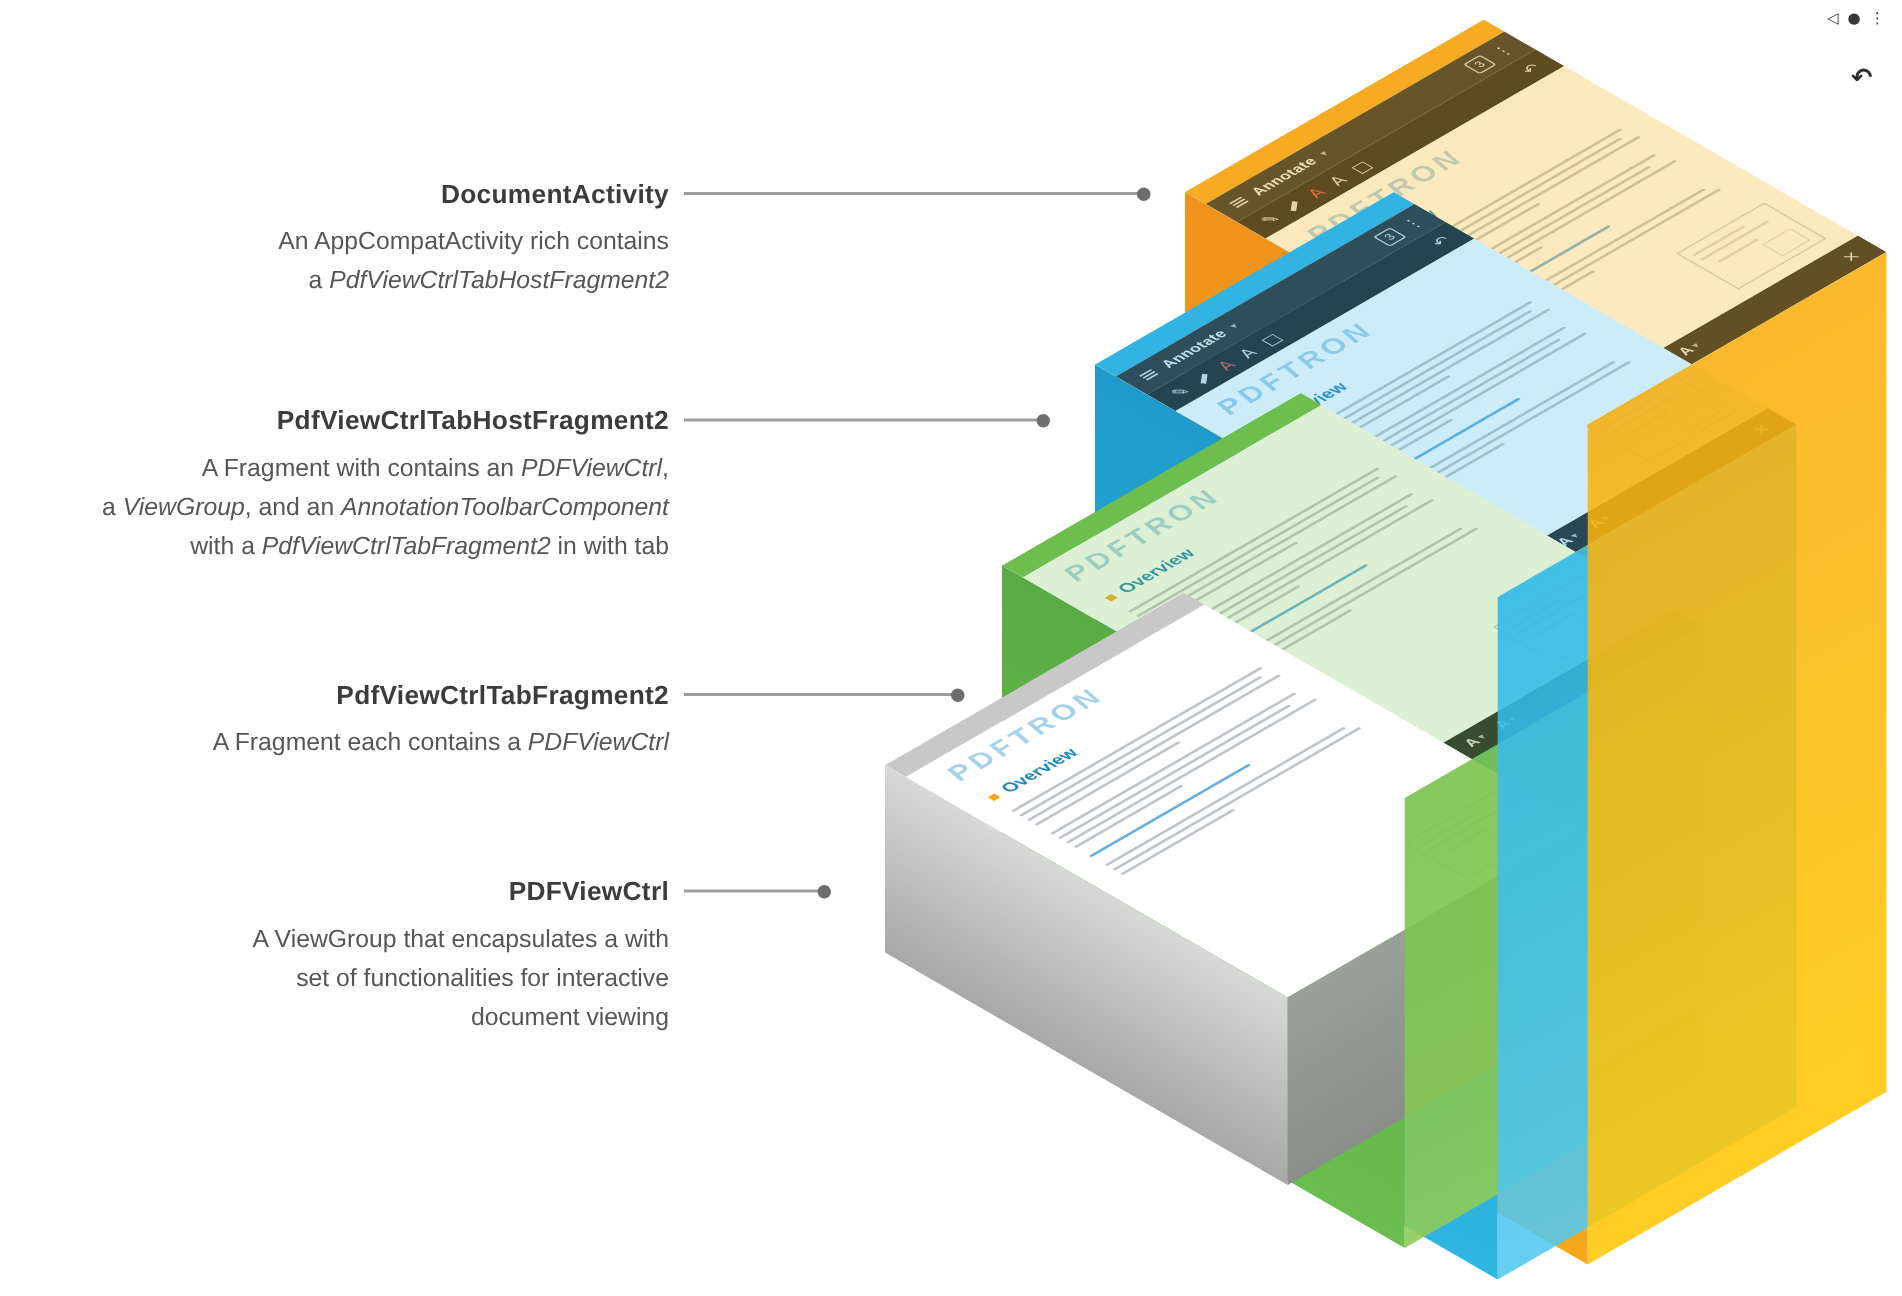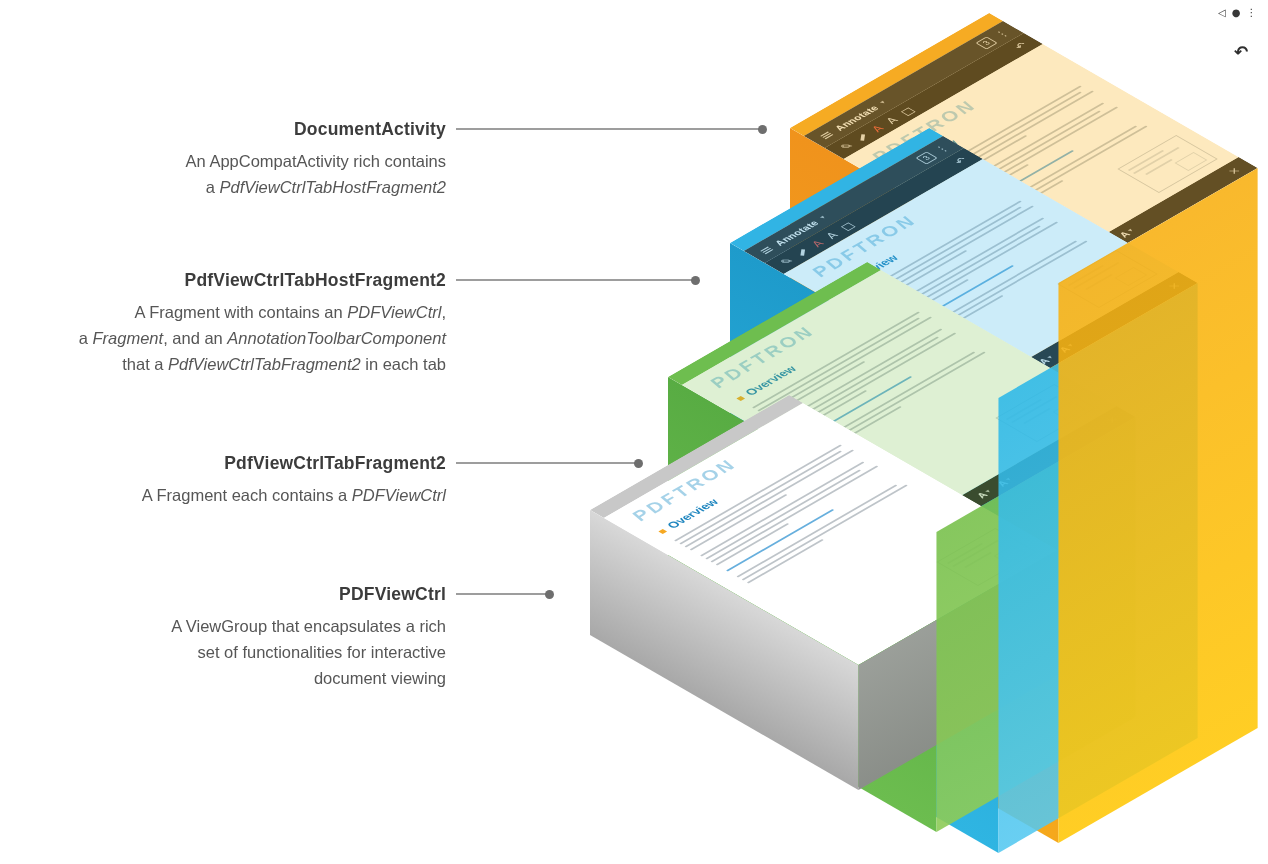--- a/index.html
+++ b/index.html
@@ -61,34 +61,34 @@
         <div class="label-title">DocumentActivity</div>
         <div class="label-desc">
           <div><span>An AppCompatActivity rich contains</span></div>
           <div><span>a </span><span class="it">PdfViewCtrlTabHostFragment2</span></div>
         </div>
       </div>
       <div class="label-block" style="top: 269px; right: 822px;">
         <div class="label-title">PdfViewCtrlTabHostFragment2</div>
         <div class="label-desc">
           <div><span>A Fragment with contains an </span><span class="it">PDFViewCtrl</span><span>,</span></div>
-          <div><span>a </span><span class="it">Fragment</span><span>, and an </span><span class="it">AnnotationToolbarComponent</span></div>
-          <div><span>that a </span><span class="it">PdfViewCtrlTabFragment2</span><span> in each tab</span></div>
+          <div><span>a </span><span class="it">ViewGroup</span><span>, and an </span><span class="it">AnnotationToolbarComponent</span></div>
+          <div><span>with a </span><span class="it">PdfViewCtrlTabFragment2</span><span> in with tab</span></div>
         </div>
       </div>
       <div class="label-block" style="top: 452px; right: 822px;">
         <div class="label-title">PdfViewCtrlTabFragment2</div>
         <div class="label-desc">
           <div><span>A Fragment each contains a </span><span class="it">PDFViewCtrl</span></div>
         </div>
       </div>
       <div class="label-block" style="top: 583px; right: 822px;">
         <div class="label-title">PDFViewCtrl</div>
         <div class="label-desc">
-          <div><span>A ViewGroup that encapsulates a rich</span></div>
+          <div><span>A ViewGroup that encapsulates a with</span></div>
           <div><span>set of functionalities for interactive</span></div>
           <div><span>document viewing</span></div>
         </div>
       </div>
     </div>
   <div id="connectors-root">
       <div class="connector" style="left: 456px; top: 128px; width: 306px;"></div>
       <div class="dot" style="left: 758px; top: 125px;"></div>
       <div class="connector" style="left: 456px; top: 279px; width: 239px;"></div>
       <div class="dot" style="left: 691px; top: 276px;"></div>

